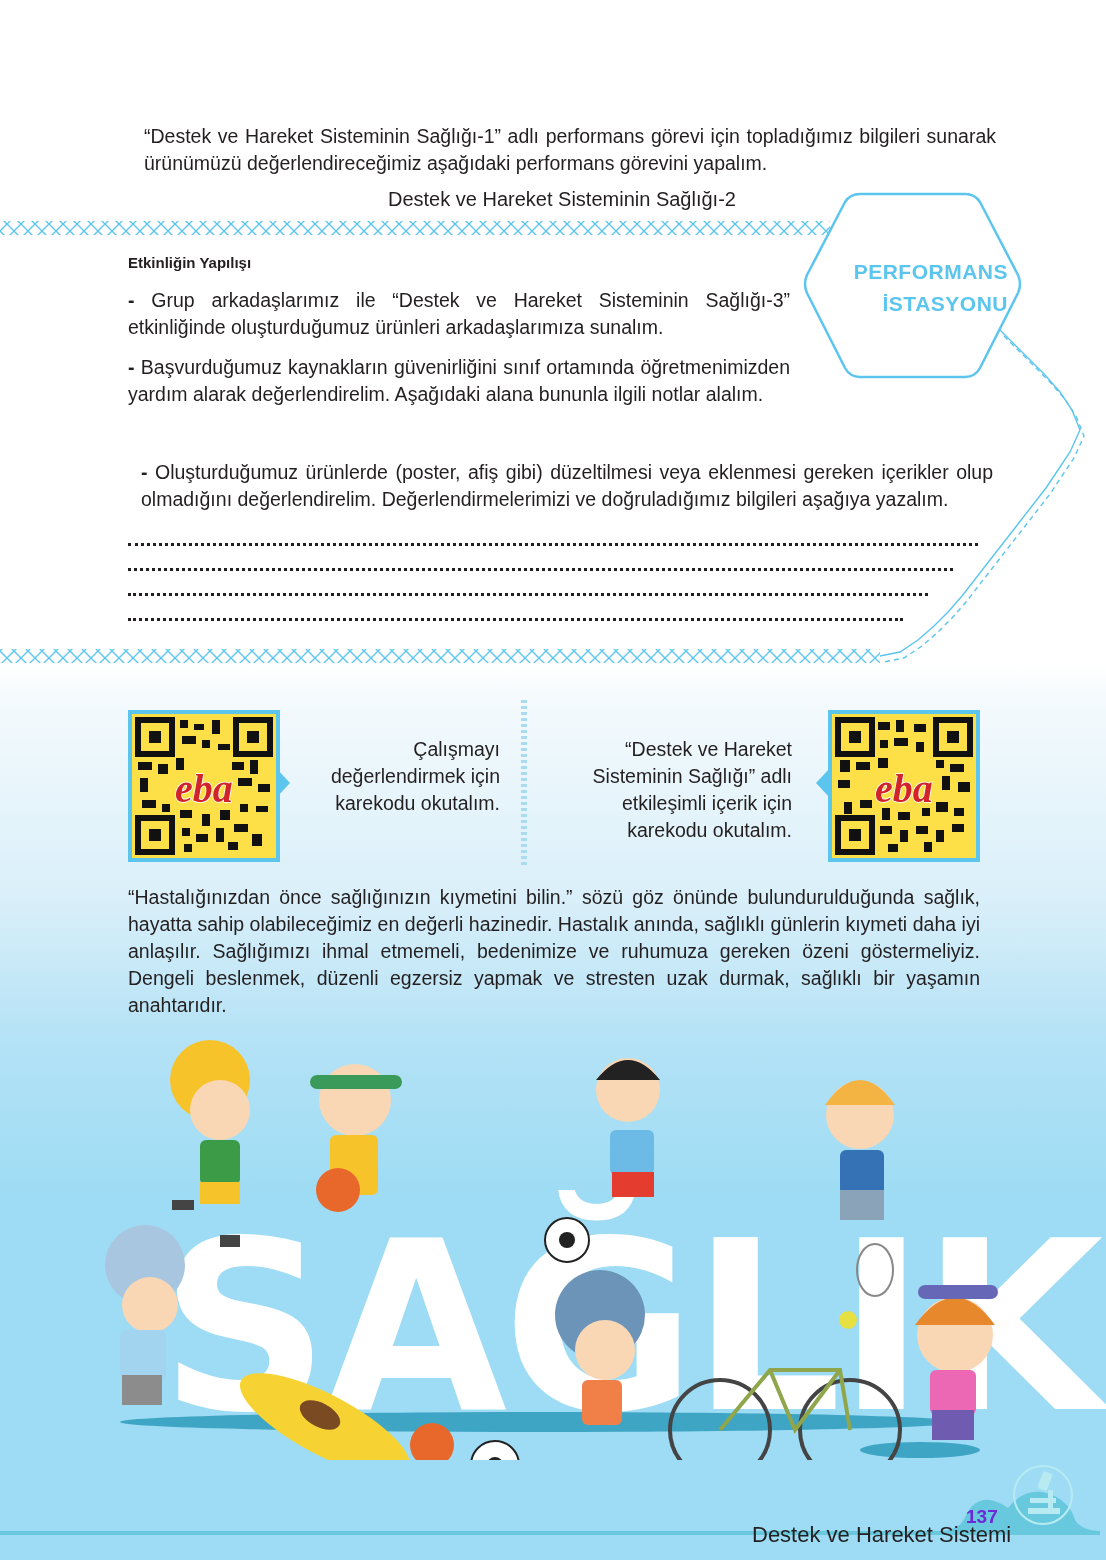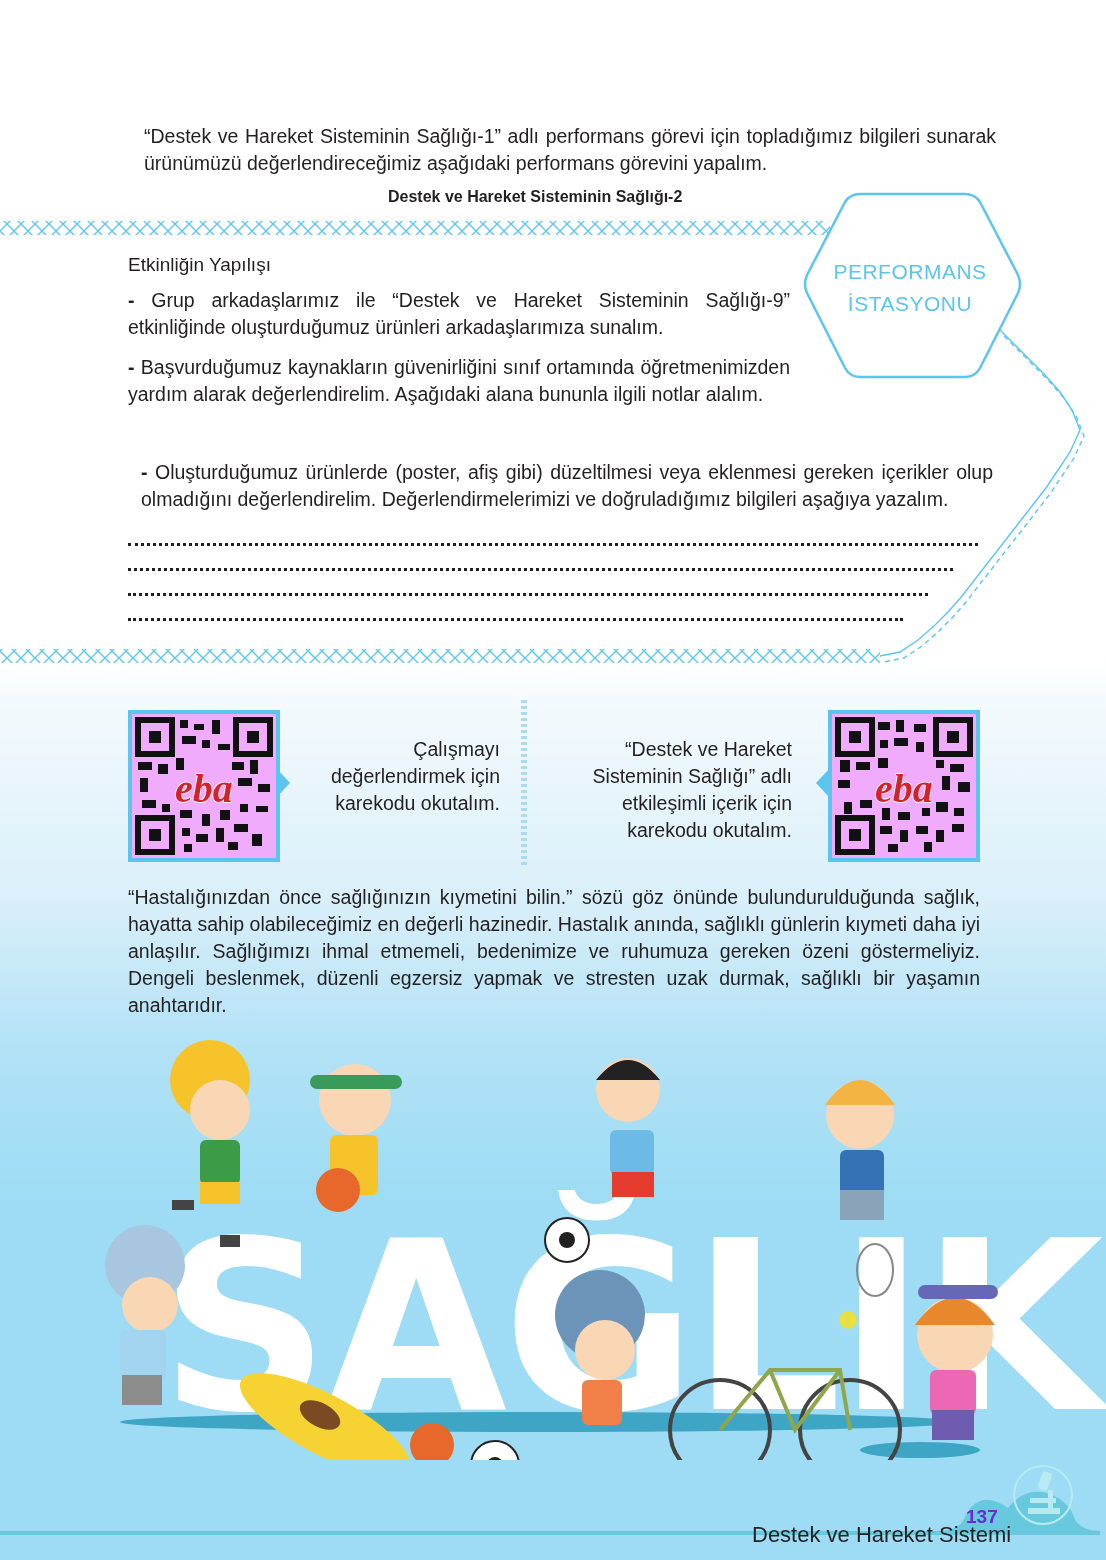--- a/index.html
+++ b/index.html
@@ -4,28 +4,28 @@
 <style>
   html, body { margin: 0; padding: 0; }
   body {
     width: 1106px; height: 1560px; position: relative; overflow: hidden;
     font-family: "Liberation Sans", sans-serif; color: #231f20;
     background: linear-gradient(to bottom, #ffffff 0px, #ffffff 665px, #f4fafd 700px, #d9eff9 900px, #b4e2f6 1040px, #9ddcf4 1200px, #9ddcf4 1560px);
   }
   .abs { position: absolute; }
   .txt { font-size: 19.5px; line-height: 27px; text-align: justify; }
   .intro { left: 128px; top: 107px; width: 852px; }
-  .title { left: 388px; top: 188px; font-size: 16px; font-weight: bold; }
-  .subhead { left: 128px; top: 254px; font-size: 19px; font-weight: normal; }
+  .title { left: 388px; top: 188px; font-size: 20px; font-weight: normal; }
+  .subhead { left: 128px; top: 254px; font-size: 15px; font-weight: bold; }
   .p1 { left: 128px; top: 287px; width: 662px; }
   .p2 { left: 128px; top: 354px; width: 662px; }
   .p3 { left: 128px; top: 446px; width: 852px; }
   .dots { left: 128px; height: 10px; border-bottom: 3px dotted #231f20; }
-  .hex-label { left: 812px; top: 256px; width: 196px; text-align: center; color: #5bc5ee; font-weight: normal; font-size: 21px; line-height: 32px; letter-spacing: 0.5px; }
-  .qr { width: 144px; height: 144px; border: 4px solid #5bc5ee; background: #f0abfc; }
+  .hex-label { left: 812px; top: 256px; width: 196px; text-align: right; color: #5bc5ee; font-weight: bold; font-size: 21px; line-height: 32px; letter-spacing: 0.5px; }
+  .qr { width: 144px; height: 144px; border: 4px solid #5bc5ee; background: #fde047; }
   .qr svg { display: block; }
   .qr-caption { text-align: right; font-size: 19.5px; line-height: 27px; color: #231f20; }
   .divider-v { left: 521px; top: 700px; width: 6px; height: 168px; background: repeating-linear-gradient(to bottom, #a9dcf1 0 3px, transparent 3px 6px); }
   .quote { left: 128px; top: 884px; width: 852px; }
   .footer-text { left: 752px; top: 1522px; font-size: 22px; color: #231f20; }
   .page-num { left: 966px; top: 1506px; font-size: 19px; font-weight: bold; color: #6d28d9; }
   .art-word { left: 160px; top: 1220px; font-size: 235px; font-weight: 900; color: #fff; font-family: "DejaVu Sans", sans-serif; letter-spacing: -4px; line-height: 1; }
 </style>
 </head>
 <body>
@@ -52,21 +52,21 @@
   <div>PERFORMANS</div>
   <div>İSTASYONU</div>
 </div>
 
 <p class="abs txt intro" style="margin:16px">“Destek ve Hareket Sisteminin Sağlığı-1” adlı performans görevi için topladığımız bilgileri sunarak ürünümüzü değerlendireceğimiz aşağıdaki performans görevini yapalım.</p>
 
 <div class="abs title">Destek ve Hareket Sisteminin Sağlığı-2</div>
 
 <div class="abs subhead">Etkinliğin Yapılışı</div>
 
-<p class="abs txt p1" style="margin:0"><b>-</b><span> Grup arkadaşlarımız ile “Destek ve Hareket Sisteminin Sağlığı-9” etkinliğinde oluşturduğumuz ürünleri arkadaşlarımıza sunalım.</span></p>
+<p class="abs txt p1" style="margin:0"><b>-</b><span> Grup arkadaşlarımız ile “Destek ve Hareket Sisteminin Sağlığı-3” etkinliğinde oluşturduğumuz ürünleri arkadaşlarımıza sunalım.</span></p>
 <p class="abs txt p2" style="margin:0"><b>-</b><span> Başvurduğumuz kaynakların güvenirliğini sınıf ortamında öğretmenimizden yardım alarak değerlendirelim. Aşağıdaki alana bununla ilgili notlar alalım.</span></p>
 <p class="abs txt p3" style="margin:13px"><b>-</b><span> Oluşturduğumuz ürünlerde (poster, afiş gibi) düzeltilmesi veya eklenmesi gereken içerikler olup olmadığını değerlendirelim. Değerlendirmelerimizi ve doğruladığımız bilgileri aşağıya yazalım.</span></p>
 
 <div class="abs dots" style="top:533px;width:850px"></div>
 <div class="abs dots" style="top:558px;width:825px"></div>
 <div class="abs dots" style="top:583px;width:800px"></div>
 <div class="abs dots" style="top:608px;width:775px"></div>
 
 <div class="abs qr" style="left:128px;top:710px">
   <svg width="144" height="144" viewBox="0 0 144 144">

